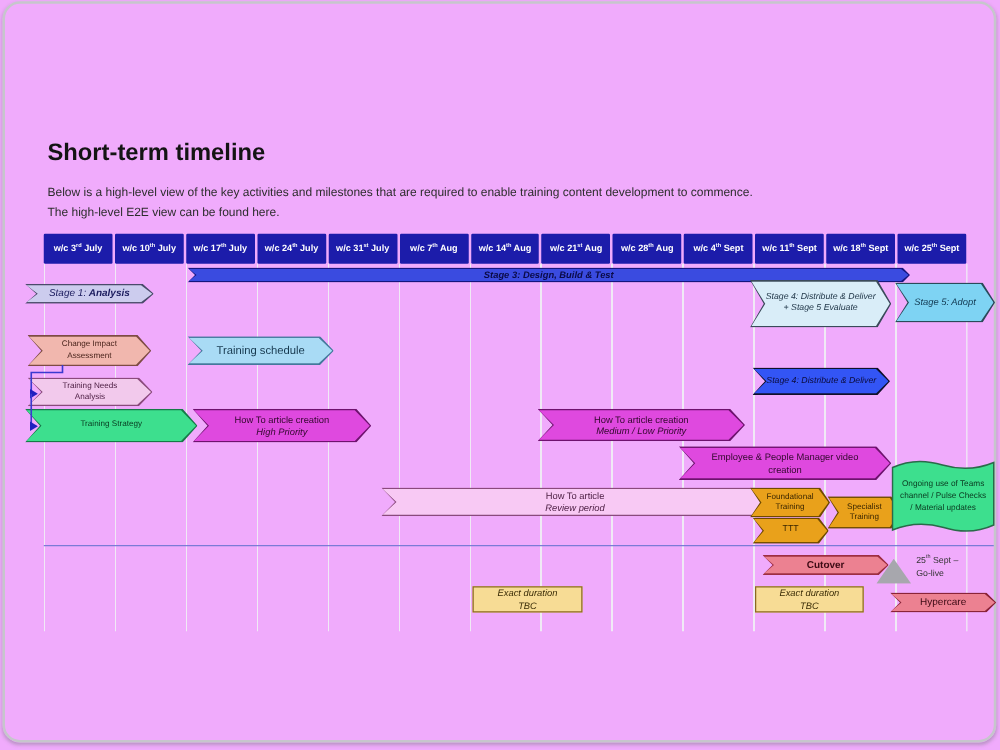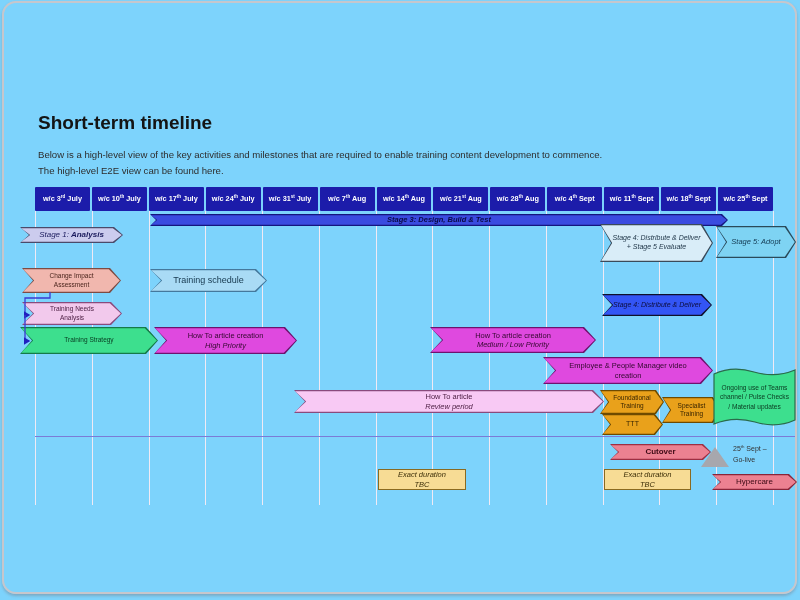--- a/index.html
+++ b/index.html
@@ -1,16 +1,16 @@
 <!DOCTYPE html>
 <html style="--navy: #1c1caa; --royal: #3a4be0; --brightblue: #3355f5; --periwinkle: #6676ea; --lavender: #ccccee; --paleblue: #d9edf8; --skyblue: #7ed3f3; --lightblue: #a9dbf5; --salmon: #f1b7ae; --lightpink: #f2c9ec; --palepink: #f8c9f4; --green: #3ddf8e; --magenta: #df49df; --orange: #e9a11b; --tan: #f7dc95; --rose: #ec8191; --graytri: #a7a7ad; --rule: #7b7bd6; --grid: #f0eaf5;"><head>
 <meta charset="utf-8">
 <style>
   html,body{margin:0;padding:0;background:#fff;}
-  .canvas{position:relative;width:800px;height:600px;background:#7dd3fc;overflow:hidden;
+  .canvas{position:relative;width:800px;height:600px;background:#f0abfc;overflow:hidden;
           font-family:"Liberation Sans",sans-serif;color:#1a1a1a;}
   .frame{position:absolute;left:2px;top:1px;right:3px;bottom:6px;border:2px solid #c6c6cc;
          border-radius:14px;box-shadow:0 2px 3px rgba(120,120,130,.45);}
   .title{position:absolute;left:38px;top:112px;font-size:19px;font-weight:bold;color:#141414;}
   .intro{position:absolute;left:38px;top:147px;width:732px;font-size:9.6px;line-height:1.7;color:#2d2d2d;}
   .link{color:#2d2d2d;cursor:pointer;margin-top:16px;}
   
   .hrow{position:absolute;left:35px;top:187px;width:738px;height:24px;display:flex;gap:2px;}
   .hcell{flex:1;background:var(--navy);color:#fff;font-weight:bold;font-size:7.3px;line-height:1.2;
          display:flex;align-items:center;justify-content:center;text-align:center;
@@ -172,21 +172,21 @@
         <span>Employee &amp; People Manager video creation</span>
       </span>
   </div>
 
   <div class="arr" style="left:602px;top:294px;width:110px;height:22px;--tip:10px;--f:var(--brightblue);--b:#10102a;">
     <span class="lbl it" style="font-size:7px;color:#0c0c3a;padding:0 10px;">
         <span>Stage 4: Distribute &amp; Deliver</span>
       </span>
   </div>
 
-  <div class="arr" style="left:294px;top:390px;width:310px;height:23px;--tip:11px;--f:var(--palepink);--b:#8a4a7c;">
+  <div class="arr" style="left:305px;top:390px;width:310px;height:23px;--tip:11px;--f:var(--palepink);--b:#8a4a7c;">
     <span class="lbl" style="font-size:7.5px;color:#4a1c40;">
         <span>How To article</span>
         <span class="it">Review period</span>
       </span>
   </div>
 
   <div class="arr" style="left:600px;top:390px;width:64px;height:24px;--tip:8px;--f:var(--orange);--b:#6e4a00;">
     <span class="lbl" style="font-size:6.5px;color:#3a2600;padding:0 8px;">
         <span>Foundational Training</span>
       </span>

